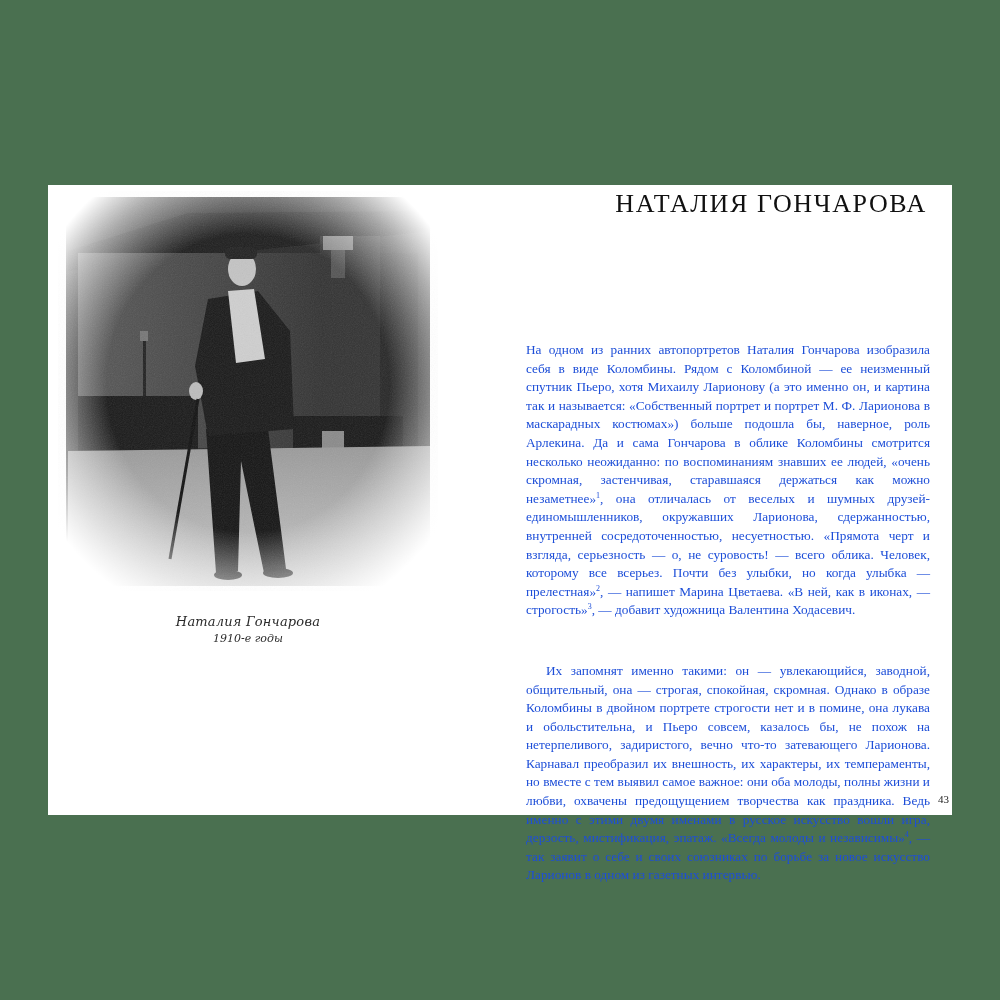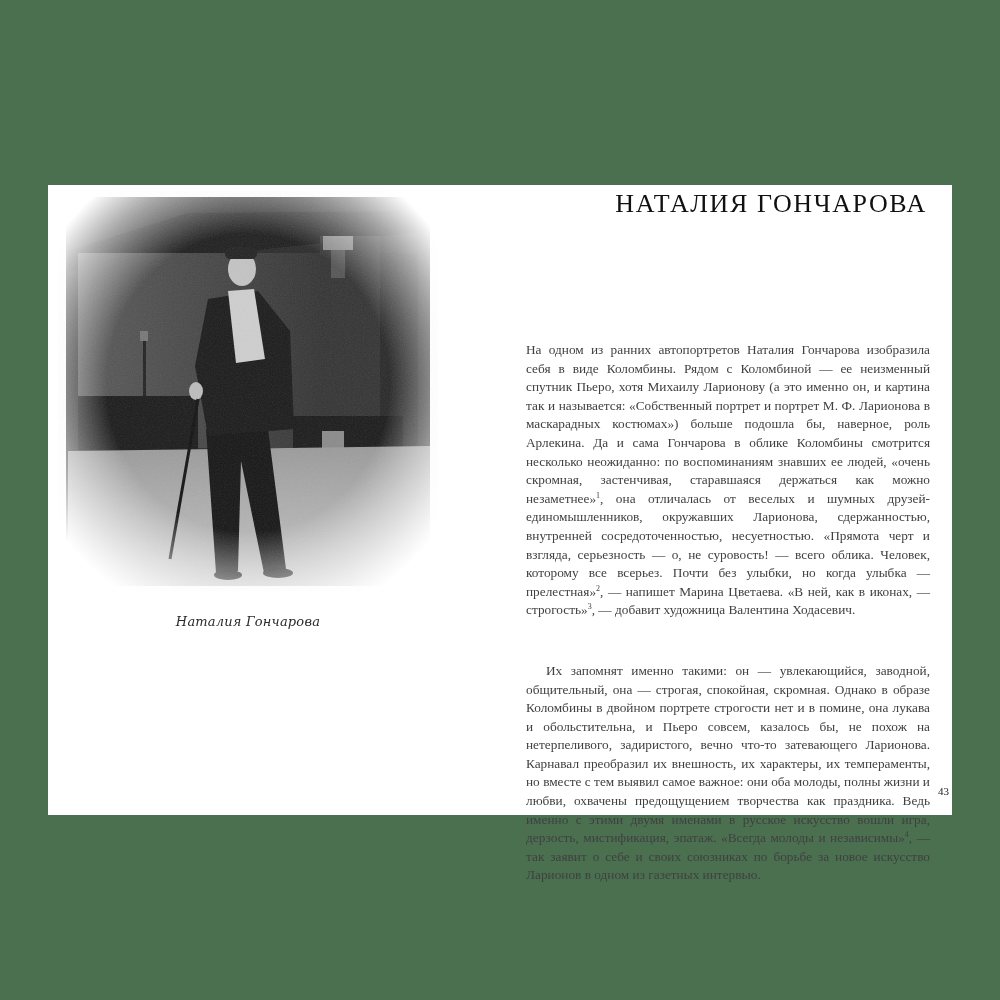--- a/index.html
+++ b/index.html
@@ -56,38 +56,38 @@
       white-space: nowrap;
     }
     .body-text {
       position: absolute;
       left: 478px;
       top: 156px;
       width: 404px;
       font-family: "Liberation Serif", serif;
       font-size: 13.3px;
       line-height: 18.6px;
-      color: #404040;
+      color: #1d4ed8;
       text-align: justify;
     }
     .body-text p {
       margin: 0;
     }
     .body-text p.indent {
       text-indent: 20px;
       margin-top: 42px;
     }
     .body-text sup {
       font-size: 8px;
       line-height: 0;
     }
     .page-number {
       position: absolute;
       right: 3px;
-      bottom: 18px;
+      bottom: 10px;
       font-family: "Liberation Serif", serif;
       font-size: 11px;
       color: #222;
     }
   </style>
 </head>
 <body>
 
 <div class="spread">
 
@@ -154,20 +154,21 @@
       <ellipse cx="220" cy="382" rx="15" ry="5" fill="#111"></ellipse>
 
       <rect x="0" y="0" width="380" height="400" fill="#808080" filter="url(#rough)" opacity="0.6"></rect>
 
       <rect x="0" y="0" width="380" height="400" fill="url(#vig)"></rect>
     </svg>
   </div>
 
   <div class="caption">
     <div class="name">Наталия Гончарова</div>
+    <div class="date">1910-е годы</div>
   </div>
 
   <div class="page-title">НАТАЛИЯ ГОНЧАРОВА</div>
 
   <div class="body-text">
     <p><span>На одном из ранних автопортретов Наталия Гончарова изобразила себя в виде Коломбины. Рядом с Коломбиной — ее неизменный спутник Пьеро, хотя Михаилу Ларионову (а это именно он, и картина так и называется: «Собственный портрет и портрет М. Ф. Ларионова в маскарадных костюмах») больше подошла бы, наверное, роль Арлекина. Да и сама Гончарова в облике Коломбины смотрится несколько неожиданно: по воспоминаниям знавших ее людей, «очень скромная, застенчивая, старавшаяся держаться как можно незаметнее»</span><sup>1</sup><span>, она отличалась от веселых и шумных друзей-единомышленников, окружавших Ларионова, сдержанностью, внутренней сосредоточенностью, несуетностью. «Прямота черт и взгляда, серьезность — о, не суровость! — всего облика. Человек, которому все всерьез. Почти без улыбки, но когда улыбка — прелестная»</span><sup>2</sup><span>, — напишет Марина Цветаева. «В ней, как в иконах, — строгость»</span><sup>3</sup><span>, — добавит художница Валентина Ходасевич.</span></p>
     <p class="indent"><span>Их запомнят именно такими: он — увлекающийся, заводной, общительный, она — строгая, спокойная, скромная. Однако в образе Коломбины в двойном портрете строгости нет и в помине, она лукава и обольстительна, и Пьеро совсем, казалось бы, не похож на нетерпеливого, задиристого, вечно что-то затевающего Ларионова. Карнавал преобразил их внешность, их характеры, их темпераменты, но вместе с тем выявил самое важное: они оба молоды, полны жизни и любви, охвачены предощущением творчества как праздника. Ведь именно с этими двумя именами в русское искусство вошли игра, дерзость, мистификация, эпатаж. «Всегда молоды и независимы»</span><sup>4</sup><span>, — так заявит о себе и своих союзниках по борьбе за новое искусство Ларионов в одном из газетных интервью.</span></p>
   </div>
 
   <div class="page-number">43</div>

